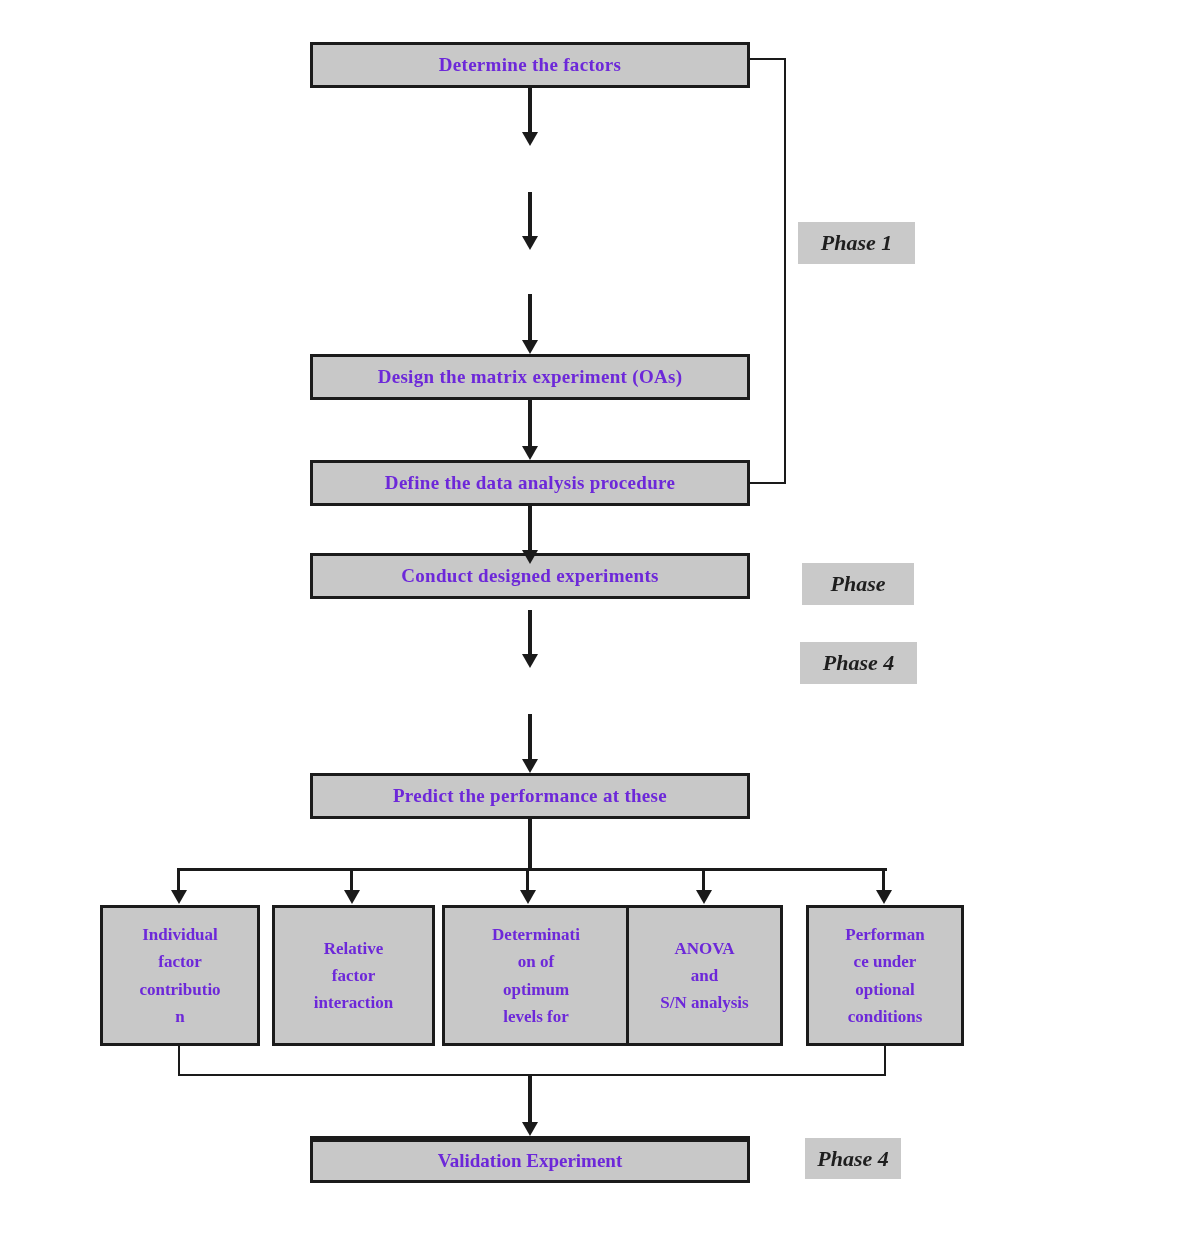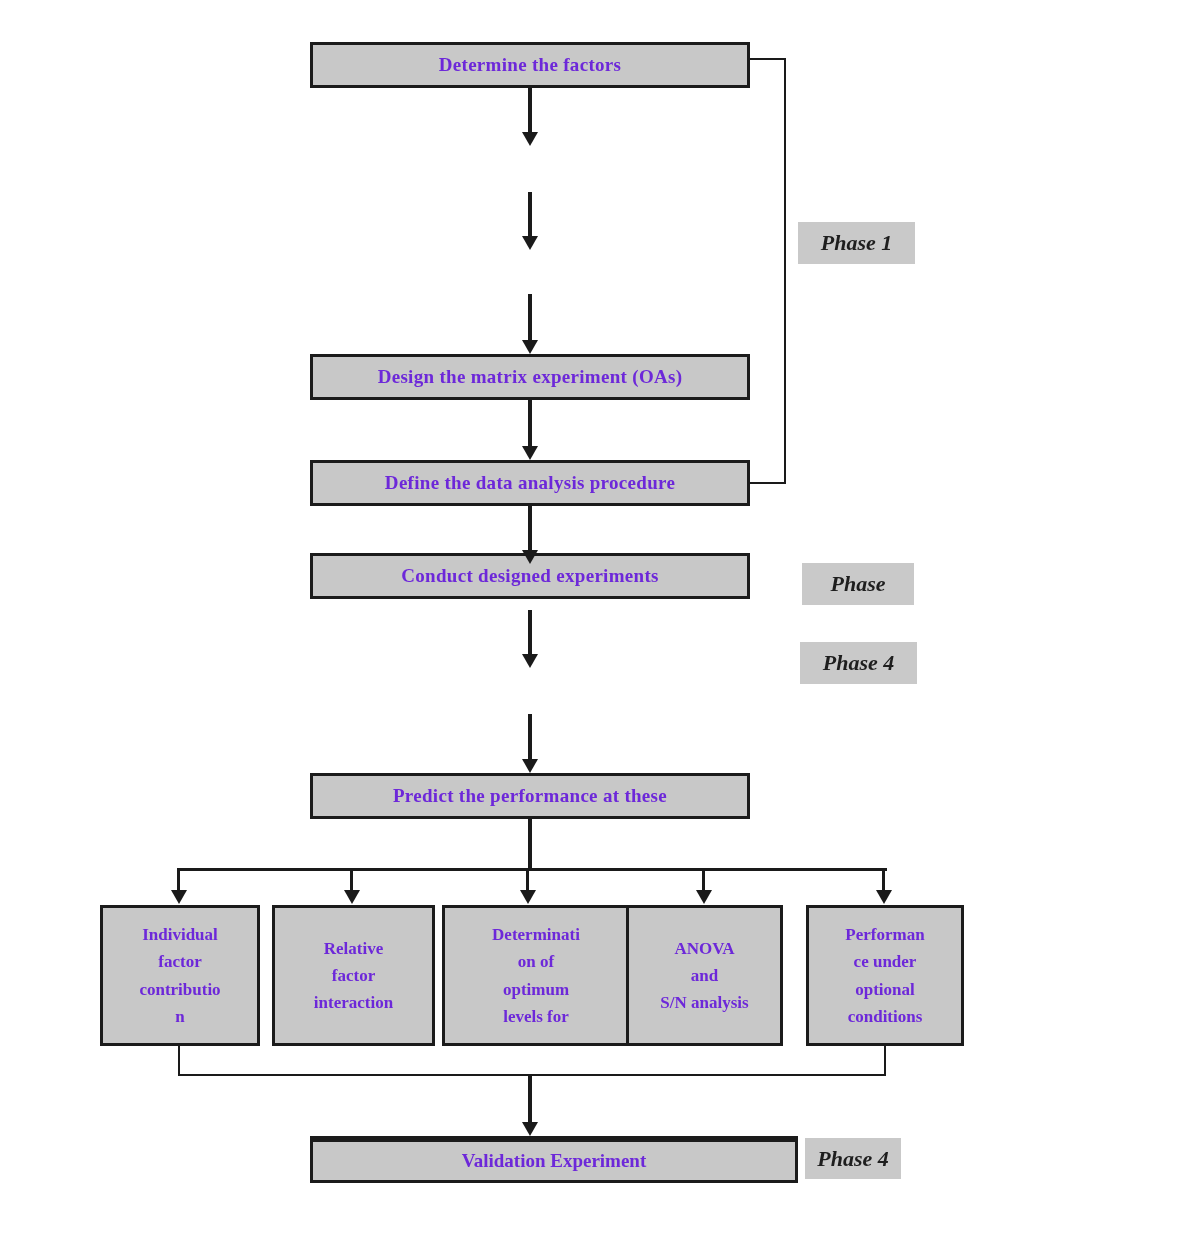--- a/index.html
+++ b/index.html
@@ -9,21 +9,21 @@
     filter:blur(0.5px);
     overflow:hidden;
   }
   .box{
     position:absolute;background:#c8c8c8;border:3px solid #1b1b1b;
     display:flex;align-items:center;justify-content:center;
     font-weight:bold;color:#6d28d9;text-align:center;box-sizing:border-box;
   }
   .main-box{left:310px;width:440px;height:46px;font-size:19px;letter-spacing:0.3px;}
   .branch-box{top:905px;height:141px;font-size:17px;white-space:pre-line;line-height:1.6;padding:0 4px;}
-  .final-box{left:310px;top:1136px;width:488px;height:47px;font-size:19px;border-top-width:6px;}
+  .final-box{left:310px;top:1136px;width:440px;height:47px;font-size:19px;border-top-width:6px;}
   .phase{
     position:absolute;background:#c9c9c9;
     font-style:italic;font-weight:bold;font-size:22px;color:#1e1e1e;
     display:flex;align-items:center;justify-content:center;
   }
   .vline,.hline{position:absolute;background:#1a1a1a;}
   .arrow-down{
     position:absolute;width:0;height:0;
     border-left:8px solid transparent;border-right:8px solid transparent;
     border-top:14px solid #1a1a1a;

